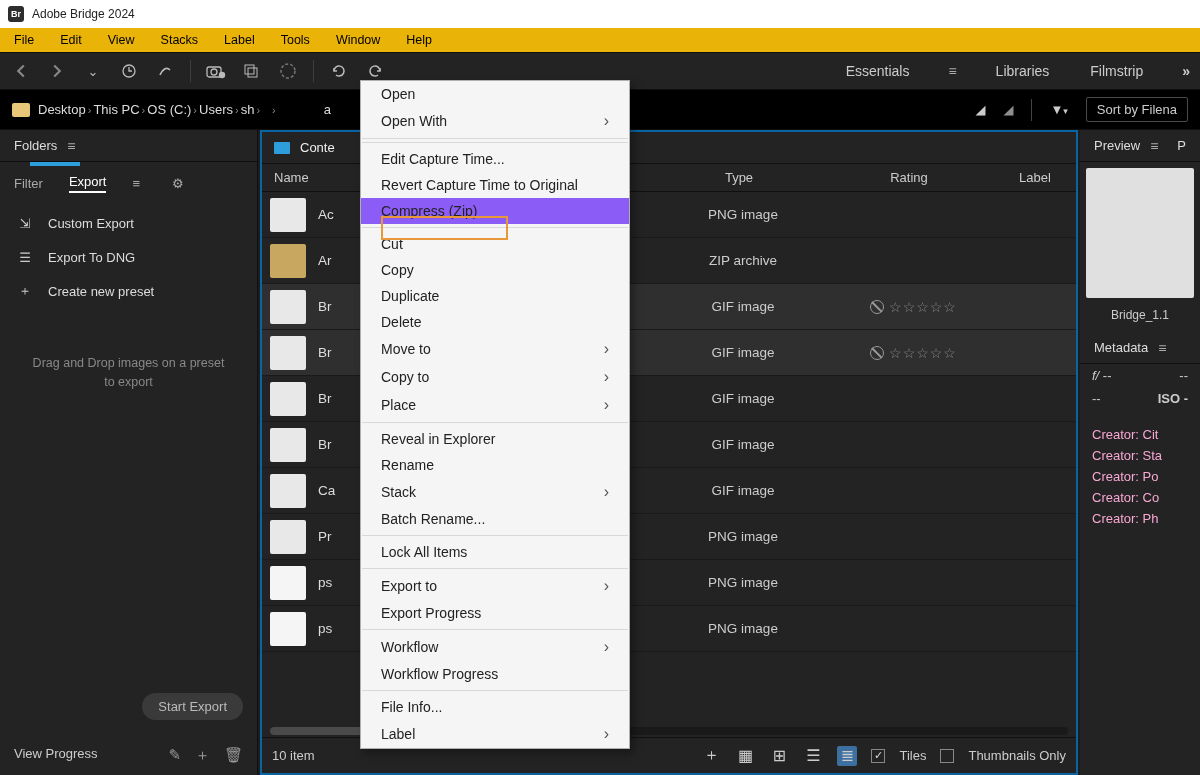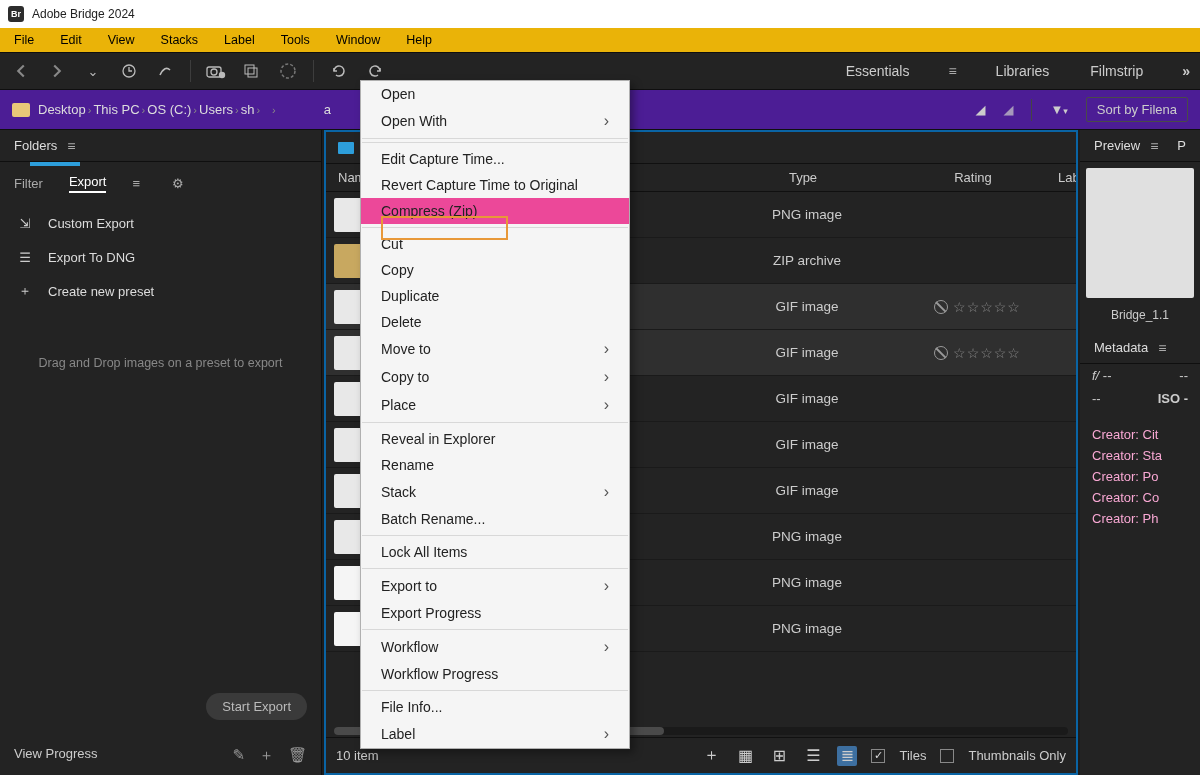--- a/index.html
+++ b/index.html
@@ -15,30 +15,30 @@
 .menubar .menu { padding: 2px 8px; cursor: default; }
 
 
 .toolbar { height: 38px; background: #232323; display: flex; align-items: center; padding: 0 10px; gap: 14px; border-bottom: 1px solid #0f0f0f; border-top: 1px solid #0f0f0f;}
 .toolbar .tool { width: 22px; height: 22px; display:flex; align-items:center; justify-content:center; color:#bbb; fill:#bbb; }
 .toolbar .sep { width:1px; height:22px; background:#3d3d3d; }
 .toolbar .ws-tabs { margin-left:auto; display:flex; gap:37px; align-items:center; color:#ccc; font-size: 14px;}
 .toolbar .ws-tab { padding: 4px 2px; }
 
 
-.breadcrumb { height: 40px; background: #4c1d95; display:flex; align-items:center; padding: 0 12px; gap: 8px; border-bottom:1px solid #0f0f0f;}
+.breadcrumb { height: 40px; background: #000000; display:flex; align-items:center; padding: 0 12px; gap: 8px; border-bottom:1px solid #0f0f0f;}
 .breadcrumb .folder-ic { width:18px; height:14px; background:#e8c878; border-radius:2px;}
 .breadcrumb .crumb { color:#ddd; font-size:13px; }
 .breadcrumb .chev { color:#888; font-size:11px; margin:0 2px;}
 .breadcrumb .right-controls { margin-left:auto; display:flex; gap:18px; align-items:center; }
 .sort-btn { border:1px solid #4a4a4a; padding:4px 10px; border-radius:2px; color:#ccc; font-size:13px;}
 
 
 .main { display:flex; height: calc(775px - 28px - 24px - 38px - 40px); }
-.leftcol { width: 322px; background:#232323; border-right:1px solid #0f0f0f; display:flex; flex-direction:column;}
+.leftcol { width: 258px; background:#232323; border-right:1px solid #0f0f0f; display:flex; flex-direction:column;}
 .content { flex:1; background:#232323; display:flex; flex-direction:column; position:relative; overflow:hidden; border: 2px solid #0a64a4; margin: 0 2px;}
 .rightcol { width: 120px; background:#232323; display:flex; flex-direction:column;}
 
 .panel-hdr { height: 32px; display:flex; align-items:center; padding: 0 14px; gap:10px; color:#ddd; border-bottom:1px solid #0f0f0f;}
 .panel-hdr .menu-ic { color:#aaa; font-size:14px; }
 .leftcol .blue-indicator { height:4px; width:50px; background:#2d9edb; margin-left:30px;}
 
 .tabrow { height: 34px; display:flex; align-items:center; padding:0 14px; gap:26px; color:#aaa;}
 .tabrow .tab.active { color:#fff; border-bottom:2px solid #fff; padding-bottom:2px;}
 .tabrow .gear { margin-left:6px;}
@@ -85,21 +85,21 @@
 .rightcol .prev-name{ text-align:center; color:#ccc; font-size:12px; margin:4px 0 10px;}
 .metadata-row{display:flex; justify-content:space-between; padding:4px 12px; color:#ccc; font-size:13px;}
 .metadata-row .k{font-style:italic;}
 .creator-list{margin-top:14px;}
 .creator-item{padding:3px 12px; color:#f9a8d4; font-size:13px;}
 
 
 .ctxmenu { position:absolute; left:360px; top:80px; width:270px; background:#f5f5f5; border:1px solid #b0b0b0; box-shadow:4px 4px 8px rgba(0,0,0,.35); z-index:100; font-size:14px; color:#222;}
 .ctxmenu .item{padding:5px 20px; white-space:nowrap; display:flex; align-items:center;}
 .ctxmenu .item.sub::after{content:'›'; margin-left:auto; color:#555; font-size:16px;}
-.ctxmenu .item.hl{ background:#ec4899;}
+.ctxmenu .item.hl{ background:#8b5cf6;}
 .ctxmenu .sep{ height:1px; background:#d8d8d8; margin:3px 1px;}
 .compress-highlight{ position:absolute; left:381px; top:216px; width:127px; height:24px; border:2.5px solid #e89838; z-index:101; pointer-events:none;}
 </style>
 </head>
 <body>
 
 <div class="titlebar">
   <div class="logo">Br</div>
   <div class="title">Adobe Bridge 2024</div>
 </div>

